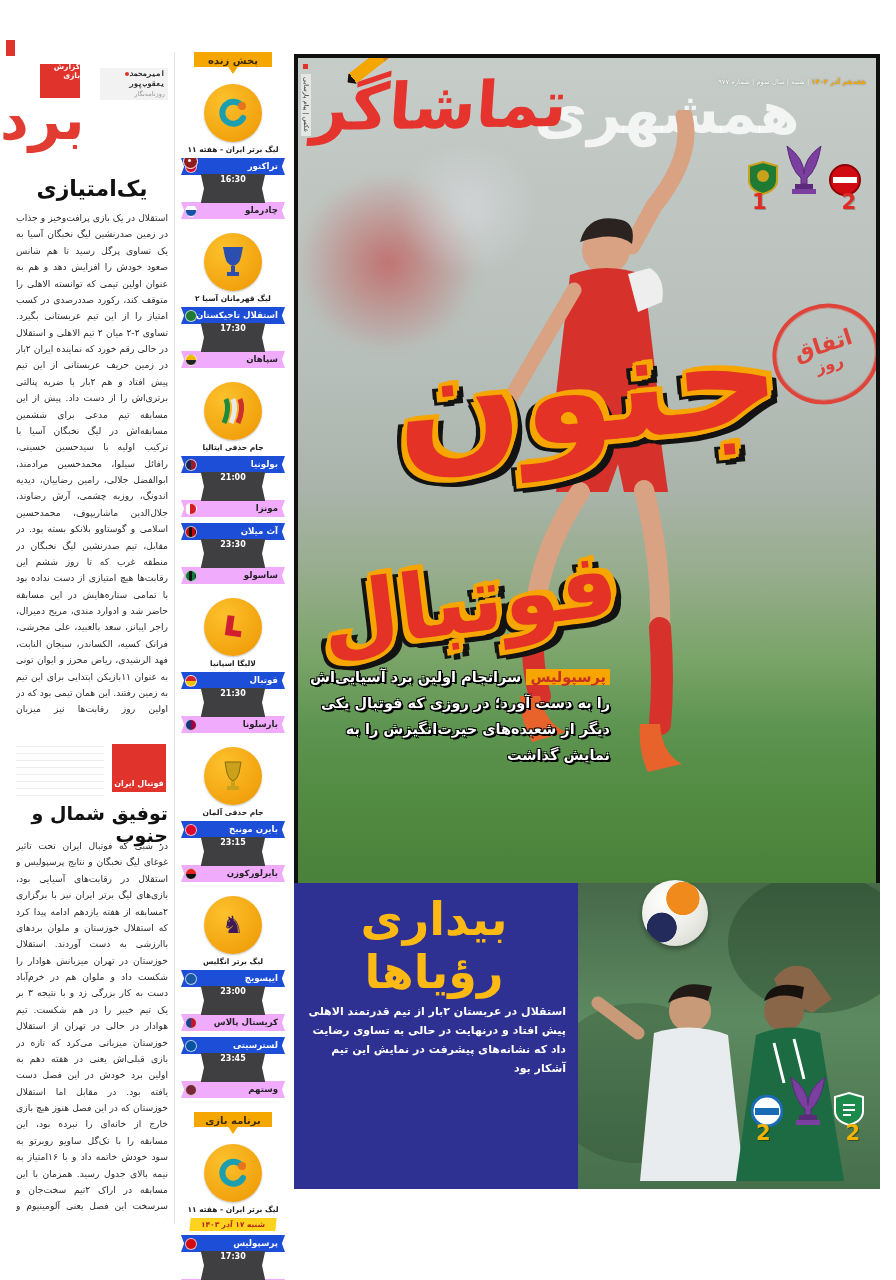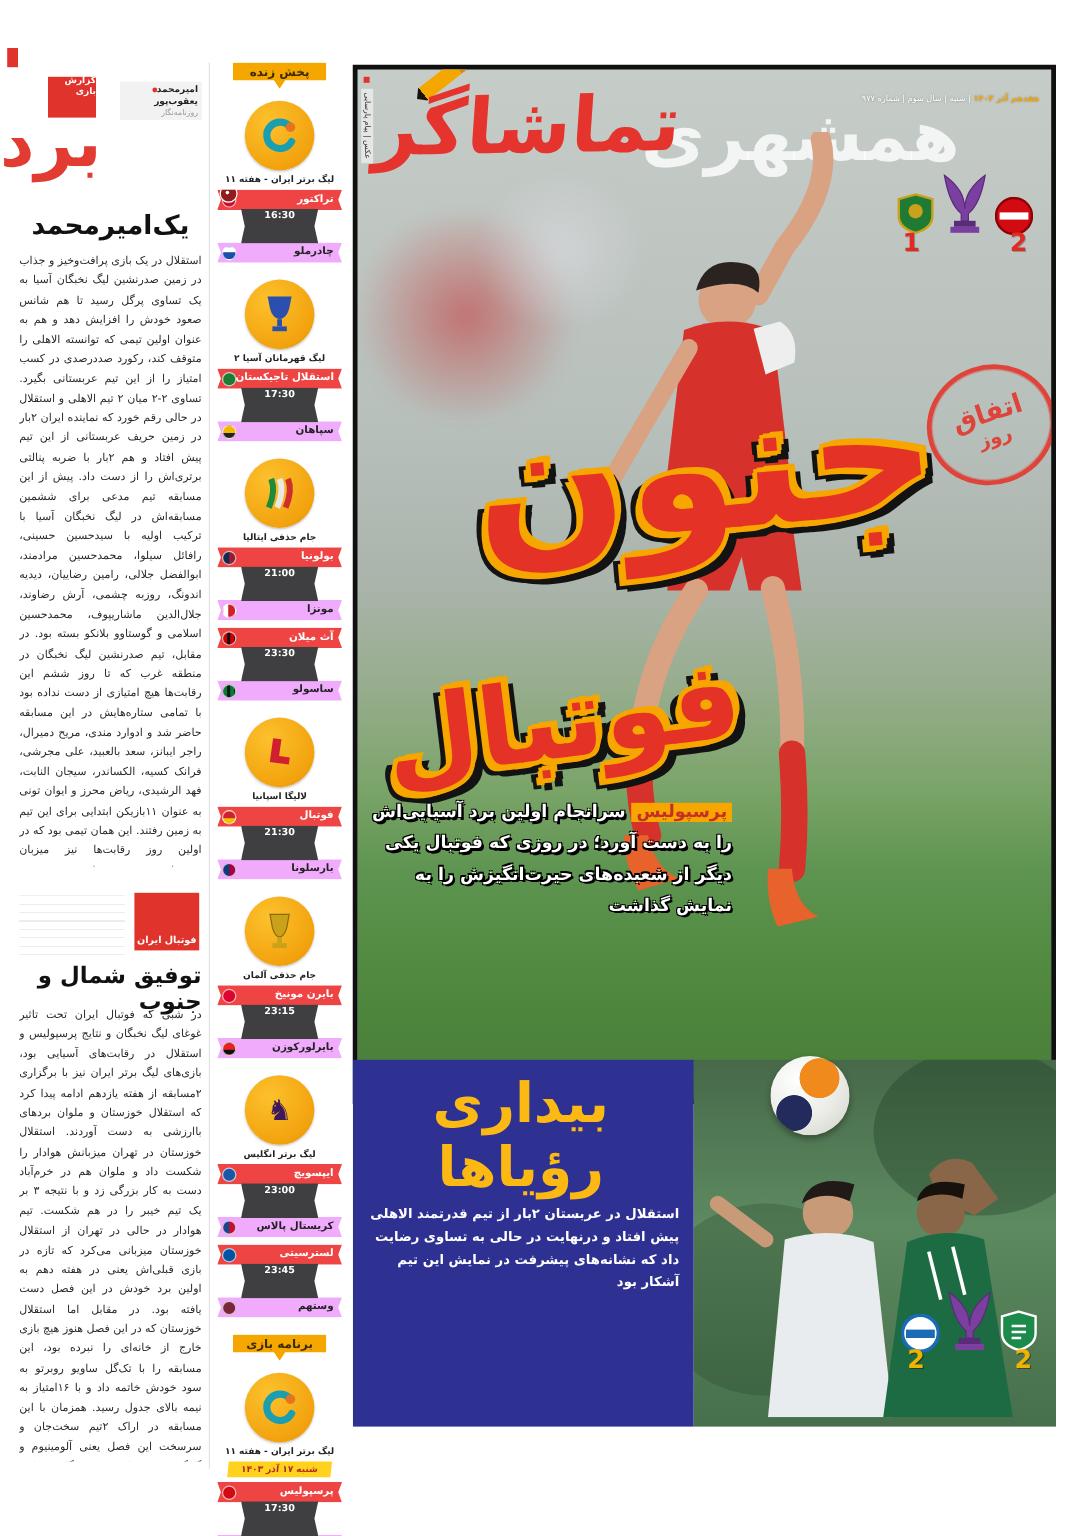--- a/index.html
+++ b/index.html
@@ -3,21 +3,21 @@
 <meta charset="utf-8">
 <style>
   html,body{margin:0;padding:0;background:#fff;}
   body{font-family:"DejaVu Sans","Liberation Sans",sans-serif;}
   #page{position:relative;width:896px;height:1280px;background:#fff;overflow:hidden;}
 
   
   .corner-mark{position:absolute;left:6px;top:40px;width:9px;height:16px;background:#e0332c;}
   .byline{position:absolute;left:16px;top:64px;width:152px;height:40px;}
   .byline .namebox{position:absolute;right:0;top:4px;width:62px;text-align:right;background:#f2f2f2;padding:2px 3px;}
-  .byline .name{font-size:7.5px;font-weight:bold;color:#222;line-height:1.3;}
+  .byline .name{font-size:7.5px;font-weight:bold;color:#222;line-height:1.3;font-family:Liberation Mono, monospace;}
   .byline .role{font-size:6.5px;color:#999;}
   .byline .dot{display:inline-block;width:4px;height:4px;background:#e0332c;border-radius:50%;margin-left:2px;}
   .kickerbox{position:absolute;right:88px;top:0;width:40px;height:34px;background:#e0332c;color:#fff;
     font-size:7.5px;font-weight:bold;display:flex;align-items:flex-end;justify-content:center;padding-bottom:18px;box-sizing:border-box;direction:rtl;}
   .h-bord{position:absolute;left:0;top:92px;width:152px;text-align:left;color:#e23b31;
     font-size:56px;font-weight:900;line-height:1;direction:rtl;}
   .h-sub{position:absolute;left:16px;top:176px;width:152px;text-align:center;color:#111;
     font-size:22px;font-weight:900;direction:rtl;}
   .bodytxt{position:absolute;left:16px;width:152px;font-size:9.2px;line-height:1.78;color:#2b2b2b;
     text-align:justify;direction:rtl;}
@@ -36,21 +36,21 @@
   .ribbon{width:78px;margin:0 auto 10px auto;background:#f5a700;color:#3a2c00;font-size:10px;font-weight:bold;
     text-align:center;padding:3px 0 8px 0;direction:rtl;
     clip-path:polygon(0 0,100% 0,100% 68%,56% 68%,50% 100%,44% 68%,0 68%);}
   .sb-sec{margin-bottom:14px;}
   .badge{width:58px;height:58px;margin:0 auto;border-radius:50%;
     background:radial-gradient(circle at 35% 30%,#fcc12d,#f2a30e 70%,#e08f00);
     display:flex;align-items:center;justify-content:center;box-shadow:0 1px 2px rgba(0,0,0,.25);}
   .sb-cap{font-size:7.5px;color:#222;text-align:center;margin:3px 0 4px 0;direction:rtl;font-weight:bold;}
   .fixture{position:relative;margin-bottom:6px;}
   .frow{position:relative;height:17px;clip-path:polygon(0 0,100% 0,97% 50%,100% 100%,0 100%,3% 50%);}
-  .frow-dark{background:#ef4444;}
+  .frow-dark{background:#1d4ed8;}
   .frow-light{background:#f0abfc;}
   .tname{display:block;font-size:8.6px;font-weight:bold;line-height:17px;text-align:right;
     padding:0 7px 0 18px;direction:rtl;white-space:nowrap;overflow:hidden;}
   .frow-dark .tname{color:#fff;}
   .frow-light .tname{color:#222;}
   .tlogo{position:absolute;left:4px;top:50%;transform:translateY(-50%);width:12px;height:12px;border-radius:50%;
     border:1px solid rgba(255,255,255,.7);box-sizing:border-box;}
   .ftime{width:62%;margin:-1px auto;position:relative;z-index:2;background:#3f3f41;color:#fff;
     font-size:8px;font-weight:bold;text-align:center;height:29px;line-height:11px;
     clip-path:polygon(0 0,100% 0,95% 50%,100% 100%,0 100%,5% 50%);}
@@ -159,21 +159,21 @@
 
   <div class="byline">
     <div class="namebox">
       <div class="name"><span class="dot"></span><span>امیرمحمد یعقوب‌پور</span></div>
       <div class="role">روزنامه‌نگار</div>
     </div>
     <div class="kickerbox">گزارش بازی</div>
   </div>
 
   <div class="h-bord">برد</div>
-  <div class="h-sub">یک‌امیرمحمد</div>
+  <div class="h-sub">یک‌امتیازی</div>
   <div class="bodytxt body1">استقلال در یک بازی پرافت‌وخیز و جذاب در زمین صدرنشین لیگ نخبگان آسیا به یک تساوی پرگل رسید تا هم شانس صعود خودش را افزایش دهد و هم به عنوان اولین تیمی که توانسته الاهلی را متوقف کند، رکورد صددرصدی در کسب امتیاز را از این تیم عربستانی بگیرد. تساوی ۲-۲ میان ۲ تیم الاهلی و استقلال در حالی رقم خورد که نماینده ایران ۲بار در زمین حریف عربستانی از این تیم پیش افتاد و هم ۲بار با ضربه پنالتی برتری‌اش را از دست داد. پیش از این مسابقه تیم مدعی برای ششمین مسابقه‌اش در لیگ نخبگان آسیا با ترکیب اولیه با سیدحسین حسینی، رافائل سیلوا، محمدحسین مرادمند، ابوالفضل جلالی، رامین رضاییان، دیدیه اندونگ، روزبه چشمی، آرش رضاوند، جلال‌الدین ماشاریپوف، محمدحسین اسلامی و گوستاوو بلانکو بسته بود. در مقابل، تیم صدرنشین لیگ نخبگان در منطقه غرب که تا روز ششم این رقابت‌ها هیچ امتیازی از دست نداده بود با تمامی ستاره‌هایش در این مسابقه حاضر شد و ادوارد مندی، مریح دمیرال، راجر ایبانز، سعد بالعبید، علی مجرشی، فرانک کسیه، الکساندر، سیجان النابت، فهد الرشیدی، ریاض محرز و ایوان تونی به عنوان ۱۱بازیکن ابتدایی برای این تیم به زمین رفتند. این همان تیمی بود که در اولین روز رقابت‌ها نیز میزبان پرسپولیس بود و با وجود برتری همه‌جانبه سرخپوشان در آن مسابقه با تک‌گل فرانک کسیه به پیروزی رسیده بود.</div>
 
   <div class="rule-lines"></div>
   <div class="kicker2">فوتبال ایران</div>
   <div class="h2-art">توفیق شمال و جنوب</div>
   <div class="bodytxt body2">در شبی که فوتبال ایران تحت تاثیر غوغای لیگ نخبگان و نتایج پرسپولیس و استقلال در رقابت‌های آسیایی بود، بازی‌های لیگ برتر ایران نیز با برگزاری ۲مسابقه از هفته یازدهم ادامه پیدا کرد که استقلال خوزستان و ملوان بردهای باارزشی به دست آوردند. استقلال خوزستان در تهران میزبانش هوادار را شکست داد و ملوان هم در خرم‌آباد دست به کار بزرگی زد و با نتیجه ۳ بر یک تیم خیبر را در هم شکست. تیم هوادار در حالی در تهران از استقلال خوزستان میزبانی می‌کرد که تازه در بازی قبلی‌اش یعنی در هفته دهم به اولین برد خودش در این فصل دست یافته بود. در مقابل اما استقلال خوزستان که در این فصل هنوز هیچ بازی خارج از خانه‌ای را نبرده بود، این مسابقه را با تک‌گل ساویو روبرتو به سود خودش خاتمه داد و با ۱۶امتیاز به نیمه بالای جدول رسید. همزمان با این مسابقه در اراک ۲تیم سخت‌جان و سرسخت این فصل یعنی آلومینیوم و گل‌گهر به تساوی بدون گل رضایت دادند. اتفاق مهم این مسابقه اعلام یک پنالتی در دقیقه ۸۵ بود که در همان لحظه سوت زدن هم مشکوک به نظر می‌رسید و چنان که پیش‌بینی می‌شد بعد از چک کردن صحنه توسط VAR داور از تصمیم خودش صرف‌نظر کرد. گل‌های ملوان را امید نورافکن، رضا فندی‌پور و محمد عمری زدند و گل خیبر را حمید طاهرخانی از روی نقطه پنالتی به ثمر رساند. ملوان هم با ۱۸امتیاز موقتا به فاصله ۳امتیازی تیم صدرنشین رسید.</div>
 
   <div class="col-rule"></div>
 
   <div class="sidebar">

